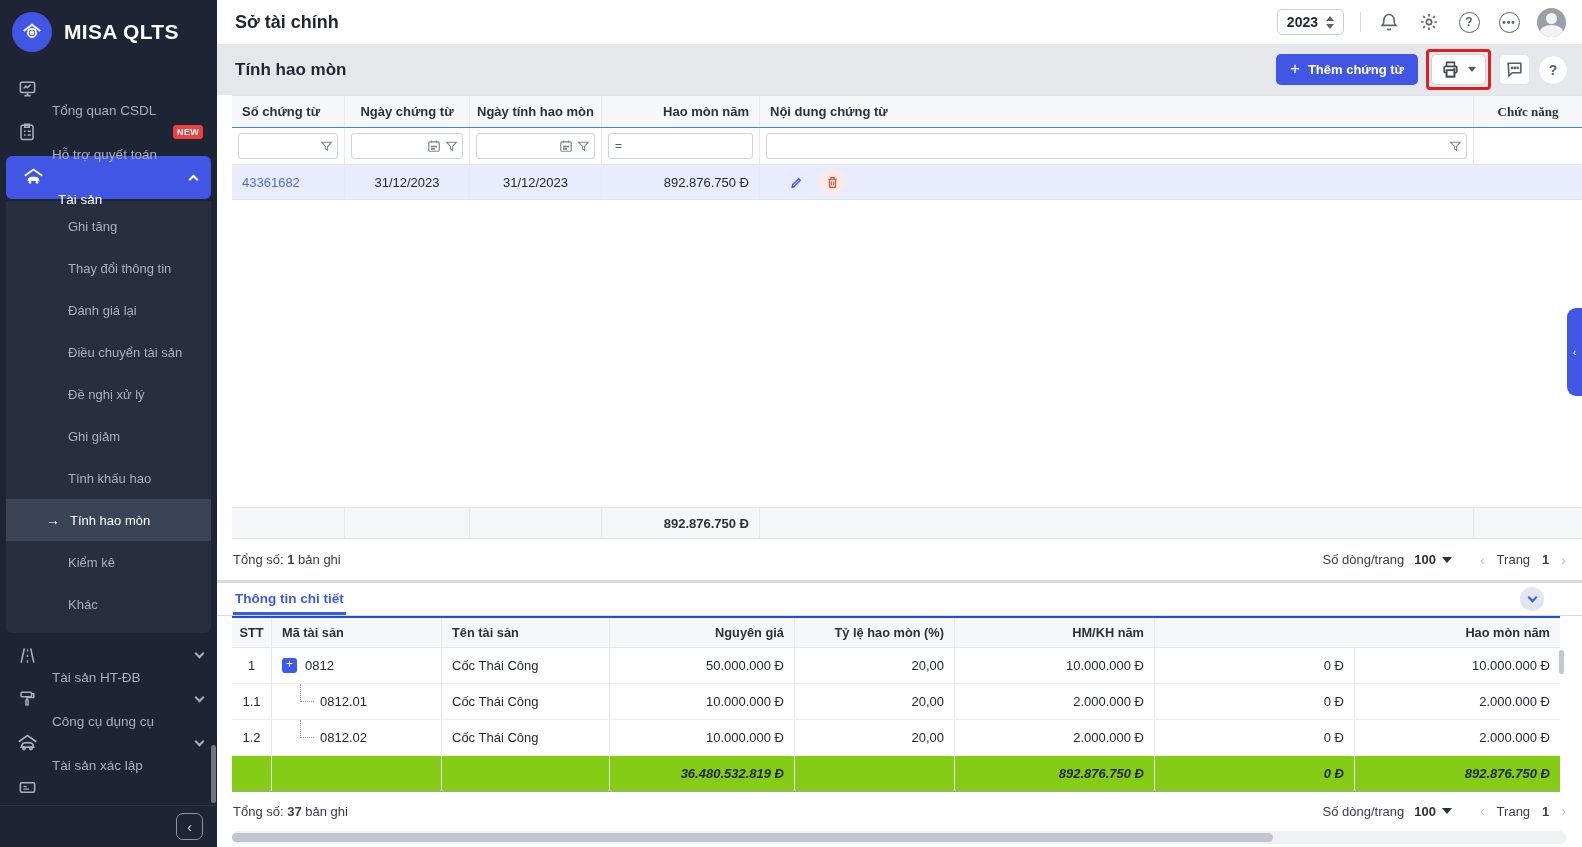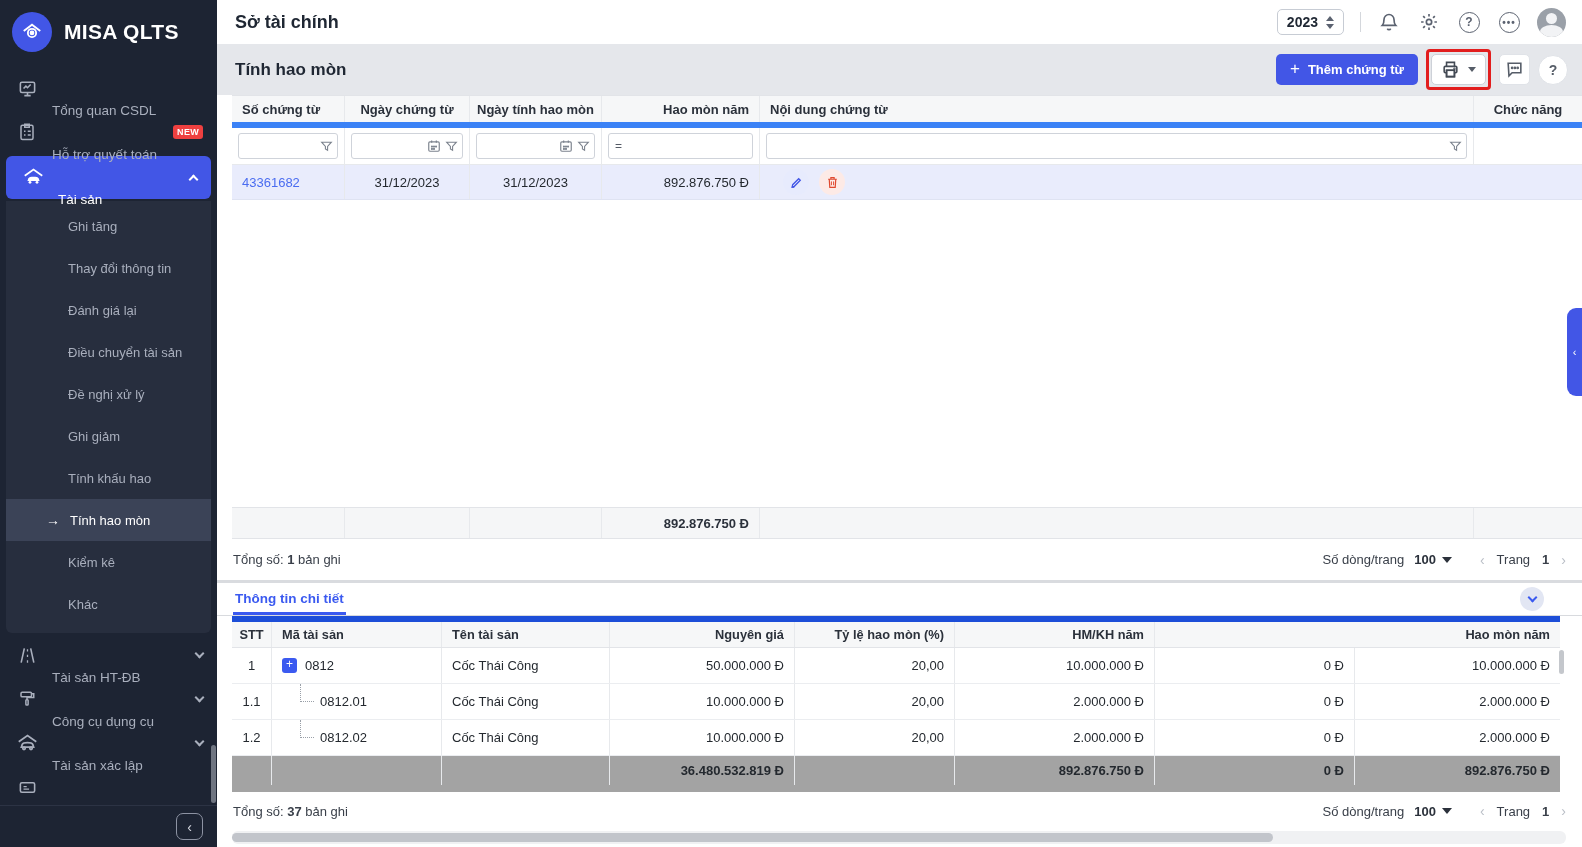--- a/index.html
+++ b/index.html
@@ -56,22 +56,22 @@
   .btn-square { background:#fff; border:1px solid #e0e3e8; border-radius:5px; width:31px; height:31px; display:flex; align-items:center; justify-content:center; cursor:pointer; color:#565d68; }
   .btn-round { background:#fff; border:1px solid #e0e3e8; border-radius:50%; width:30px; height:30px; display:flex; align-items:center; justify-content:center; cursor:pointer; color:#565d68; font-size:14px; font-weight:bold; }
 
   
   .t-row { display:flex; align-items:stretch; width:1350px; margin-left:15px; }
   .c { display:flex; align-items:center; padding:0 10px; font-size:13px; border-right:1px solid #e7e9ec; overflow:hidden; white-space:nowrap; }
   .c:last-child { border-right:none; }
   .c.r { justify-content:flex-end; }
   .c.ctr { justify-content:center; }
   
-  .w1{width:113px;} .w2{width:125px;} .w3{width:132px;} .w4{width:158px;} .w5{flex:1;} .w6{width:108px;}
-  .thead { height:33px; background:#f6f7f8; border-top:1px solid #e2e4e8; border-bottom:6px solid #3b82f6; }
+  .w1{width:113px;} .w2{width:125px;} .w3{width:132px;} .w4{width:158px;} .w5{flex:1;} .w6{width:108px;font-family:Liberation Serif, serif;}
+  .thead { height:33px; background:#f6f7f8; border-top:1px solid #e2e4e8; border-bottom:1px solid #3b82f6; }
   .thead .c { font-weight:bold; color:#2b313b; }
   .frow { height:37px; background:#fff; border-bottom:1px solid #e7e9ec; }
   .frow .c { padding:0 6px; }
   .fbox { display:flex; align-items:center; width:100%; height:26px; border:1px solid #cfd3da; border-radius:3px; background:#fff; padding:0 4px 0 6px; gap:4px; }
   .fbox input { border:none; outline:none; width:100%; min-width:0; font-size:12.5px; font-family:inherit; background:transparent; }
   .fbox .fic { flex:0 0 auto; color:#7c838e; display:flex; }
   .eq { color:#555b66; font-size:12px; padding-right:4px; }
   .drow { height:35px; background:#e9ecfc; border-bottom:1px solid #dfe3f2; cursor:pointer; }
   .link { color:#4a6cf0; cursor:pointer; }
   .spacer { height:307px; background:#fff; }
@@ -91,24 +91,24 @@
   .pg-arrow { color:#b9bec6; font-size:14px; cursor:pointer; background:none; border:none; }
   .section-sep { height:3px; background:#d9dbdf; }
 
   
   .tabrow { height:33px; display:flex; padding:0 16px; border-bottom:1px solid #d8dade; background:#fff; position:relative; }
   .tab-active { color:#3b5af0; font-size:13.5px; font-weight:bold; padding:8px 2px 7px; border-bottom:3px solid #3b5af0; cursor:pointer; }
   .collapse-round { position:absolute; right:38px; top:4px; width:24px; height:24px; border-radius:50%; background:#e2e6f3; border:none; cursor:pointer; display:flex; align-items:center; justify-content:center; }
   .collapse-round .chevb { width:7px; height:7px; border-right:2.2px solid #3b5af0; border-bottom:2.2px solid #3b5af0; transform:rotate(45deg); margin-top:-3px; }
   .d-row { display:flex; width:1328px; margin-left:15px; }
   .dw1{width:40px;} .dw2{width:170px;} .dw3{width:168px;} .dw4{width:185px;} .dw5{width:160px;} .dw6{width:200px;} .dw7{width:200px;} .dw8{flex:1;}
-  .dhead { height:32px; background:#f6f7f8; border-top:6px solid #1d4ed8; border-bottom:1px solid #e2e4e8; }
+  .dhead { height:32px; background:#f6f7f8; border-top:2px solid #1d4ed8; border-bottom:1px solid #e2e4e8; }
   .dhead .c { font-weight:bold; color:#2b313b; font-size:12.8px; }
   .dtr { height:36px; background:#fff; border-bottom:1px solid #ebedf0; }
-  .dsum { height:36px; background:#a3a3a3; border-bottom:7px solid #a3a3a3; }
+  .dsum { height:36px; background:#84cc16; border-bottom:1px solid #a3a3a3;font-style:italic; }
   .dsum .c { font-weight:bold; }
   .plusbox { width:15px; height:15px; background:#3b5af0; border-radius:3px; color:#fff; font-size:12px; line-height:13px; text-align:center; margin-right:8px; cursor:pointer; flex:0 0 auto; }
   .tree-elbow { width:14px; height:18px; border-left:1px dotted #9aa0a8; border-bottom:1px dotted #9aa0a8; margin:-12px 6px 6px 18px; flex:0 0 auto; }
   .hscroll { height:13px; margin:1px 16px 0 15px; border-radius:6px; background:#f0f1f3; position:relative; }
   .hscroll .thumb { position:absolute; left:0; top:2px; height:9px; width:78%; background:#c2c5cb; border-radius:5px; }
   .vscroll-detail { position:absolute; right:18px; top:650px; width:5px; height:24px; background:#c4c7cc; border-radius:3px; }
 
   .right-tab { position:absolute; right:0; top:308px; width:15px; height:88px; background:#4256e6; border-radius:9px 0 0 9px; color:#fff; display:flex; align-items:center; justify-content:center; font-size:11px; cursor:pointer; }
   svg { display:block; }
 </style>

